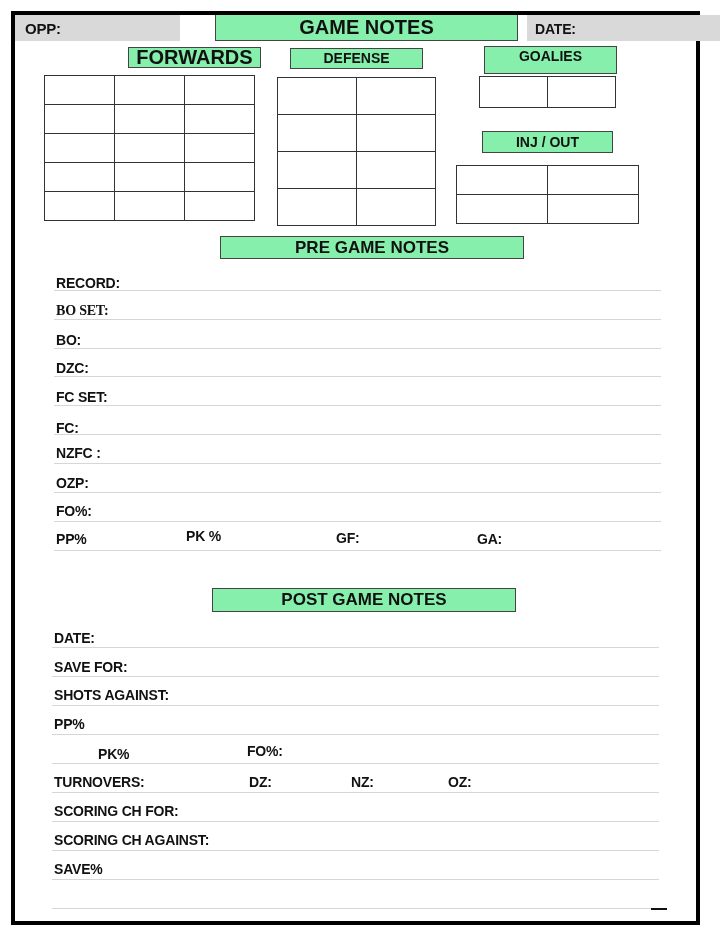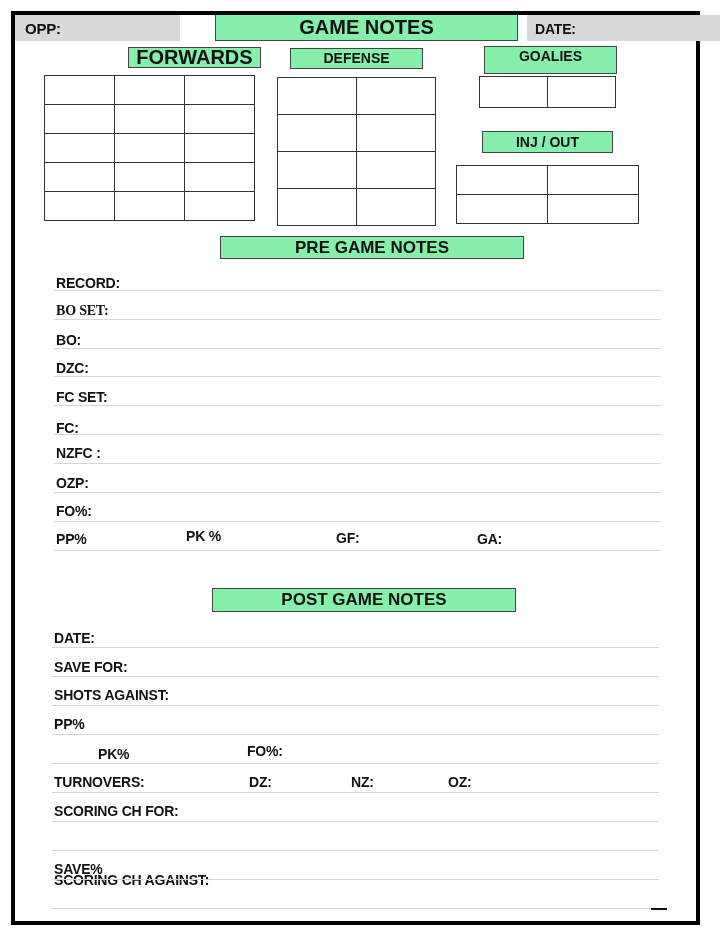--- a/index.html
+++ b/index.html
@@ -164,18 +164,18 @@
 <div class="rule" style="top:763px;left:52px;"></div>
 
 <span class="lbl" style="left:54px;top:774px;">TURNOVERS:</span>
 <span class="lbl" style="left:249px;top:774px;">DZ:</span>
 <span class="lbl" style="left:351px;top:774px;">NZ:</span>
 <span class="lbl" style="left:448px;top:774px;">OZ:</span>
 <div class="rule" style="top:792px;left:52px;"></div>
 
 <span class="lbl" style="left:54px;top:803px;">SCORING CH FOR:</span>
 <div class="rule" style="top:821px;left:52px;"></div>
-<span class="lbl" style="left:54px;top:832px;margin-top:40px;">SCORING CH AGAINST:</span>
+<span class="lbl" style="left:54px;top:832px;">SCORING CH AGAINST:</span>
 <div class="rule" style="top:850px;left:52px;"></div>
 <span class="lbl" style="left:54px;top:861px;">SAVE%</span>
 <div class="rule" style="top:879px;left:52px;"></div>
 <div class="rule" style="top:908px;left:52px;"></div>
 <div class="abs" style="left:651px;top:908px;width:8px;height:2px;background:#111;"></div>
 
 </body></html>

